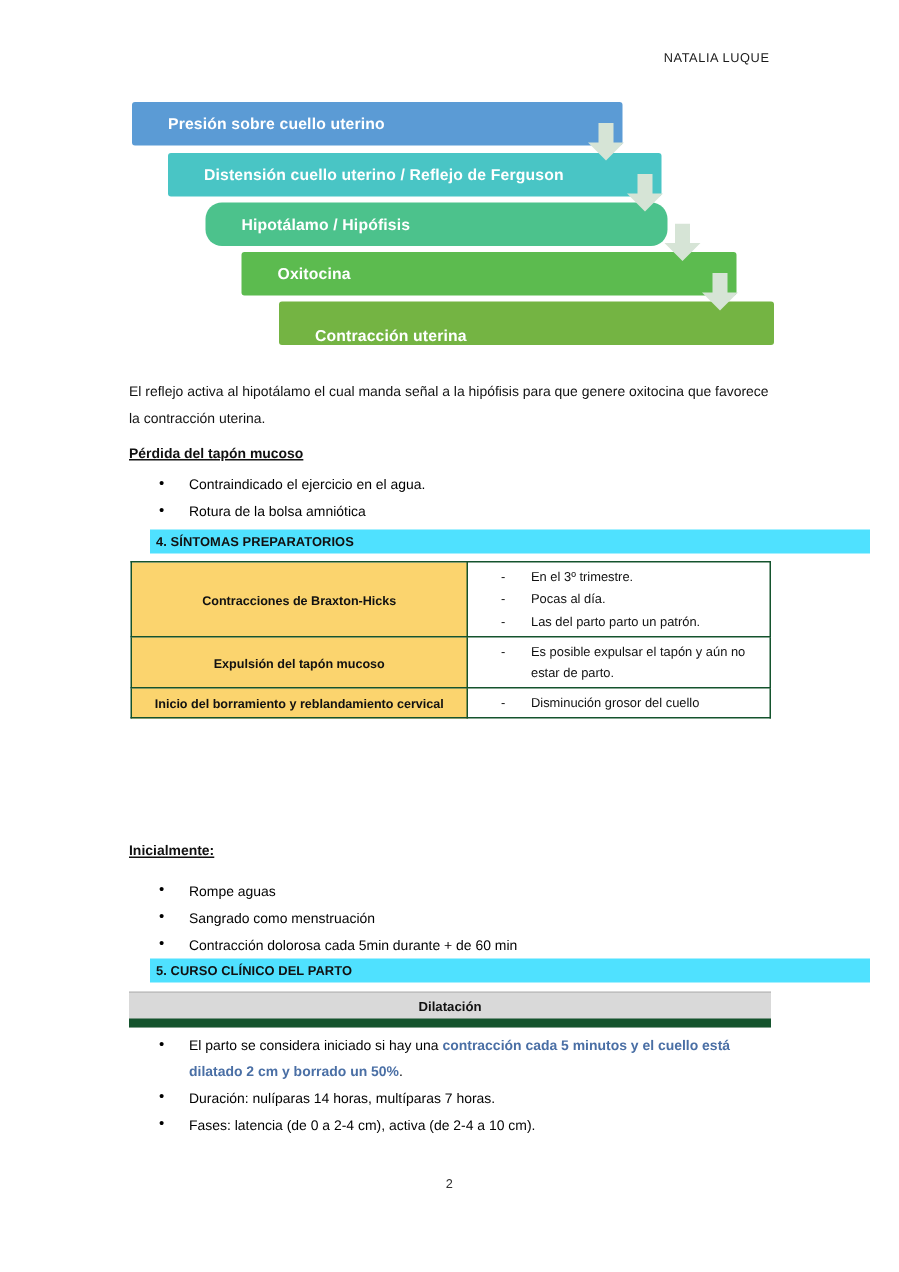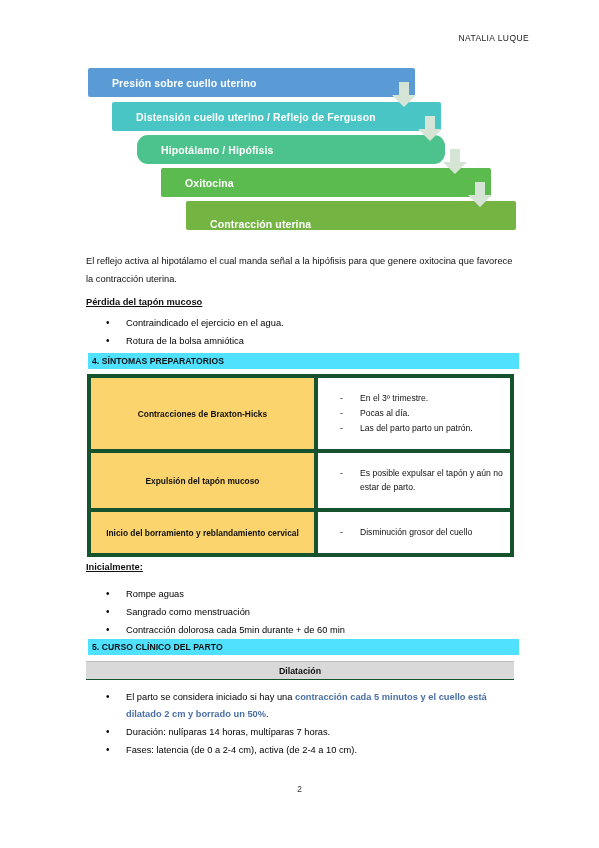--- a/index.html
+++ b/index.html
@@ -20,21 +20,21 @@
     position: relative;
     width: 599px;
     height: 848px;
     box-sizing: border-box;
   }
 
   
   .doc-header {
     position: absolute;
     top: 33px;
-    right: 70px;
+    right: 86px;
     font-size: 8.5px;
     letter-spacing: 0.4px;
     font-weight: 400;
     color: #1a1a1a;
   }
 
   
   .stair-diagram {
     position: absolute;
     top: 68px;
@@ -103,22 +103,22 @@
     position: absolute;
     left: 20px;
     top: -1px;
     font-size: 10px;
     color: #000;
   }
 
   
   .section-bar {
     position: absolute;
-    left: 88px;
-    width: 431px;
+    left: 100px;
+    width: 480px;
     height: 16px;
     display: flex;
     align-items: center;
     background: #4fe1ff;
   }
   .section-bar span {
     font-size: 8.6px;
     font-weight: bold;
     padding-left: 4px;
     color: #111;
@@ -128,23 +128,23 @@
   
   .sym-table {
     position: absolute;
     left: 87px;
     top: 374px;
     width: 427px;
     border-collapse: collapse;
     table-layout: fixed;
   }
   .sym-table td {
-    border: 4px solid #14532d;
+    border: 1px solid #14532d;
     vertical-align: middle;
-    padding: 13px 4px;
+    padding: 2px 4px;
     margin-left: 28px;
   }
   .sym-table td.keycell {
     background: #fbd46e;
     text-align: center;
     font-size: 8.4px;
     font-weight: bold;
     color: #111;
     width: 215px;
     line-height: 12px;
@@ -174,21 +174,21 @@
   }
 
   
   .grey-bar {
     position: absolute;
     left: 86px;
     width: 428px;
     height: 17px;
     background: #d9d9d9;
     border-top: 1px solid #bfbfbf;
-    border-bottom: 1px solid #14532d;
+    border-bottom: 6px solid #14532d;
     display: flex;
     align-items: center;
     justify-content: center;
   }
   .grey-bar span {
     font-size: 8.8px;
     font-weight: bold;
     color: #111;
   }
 

